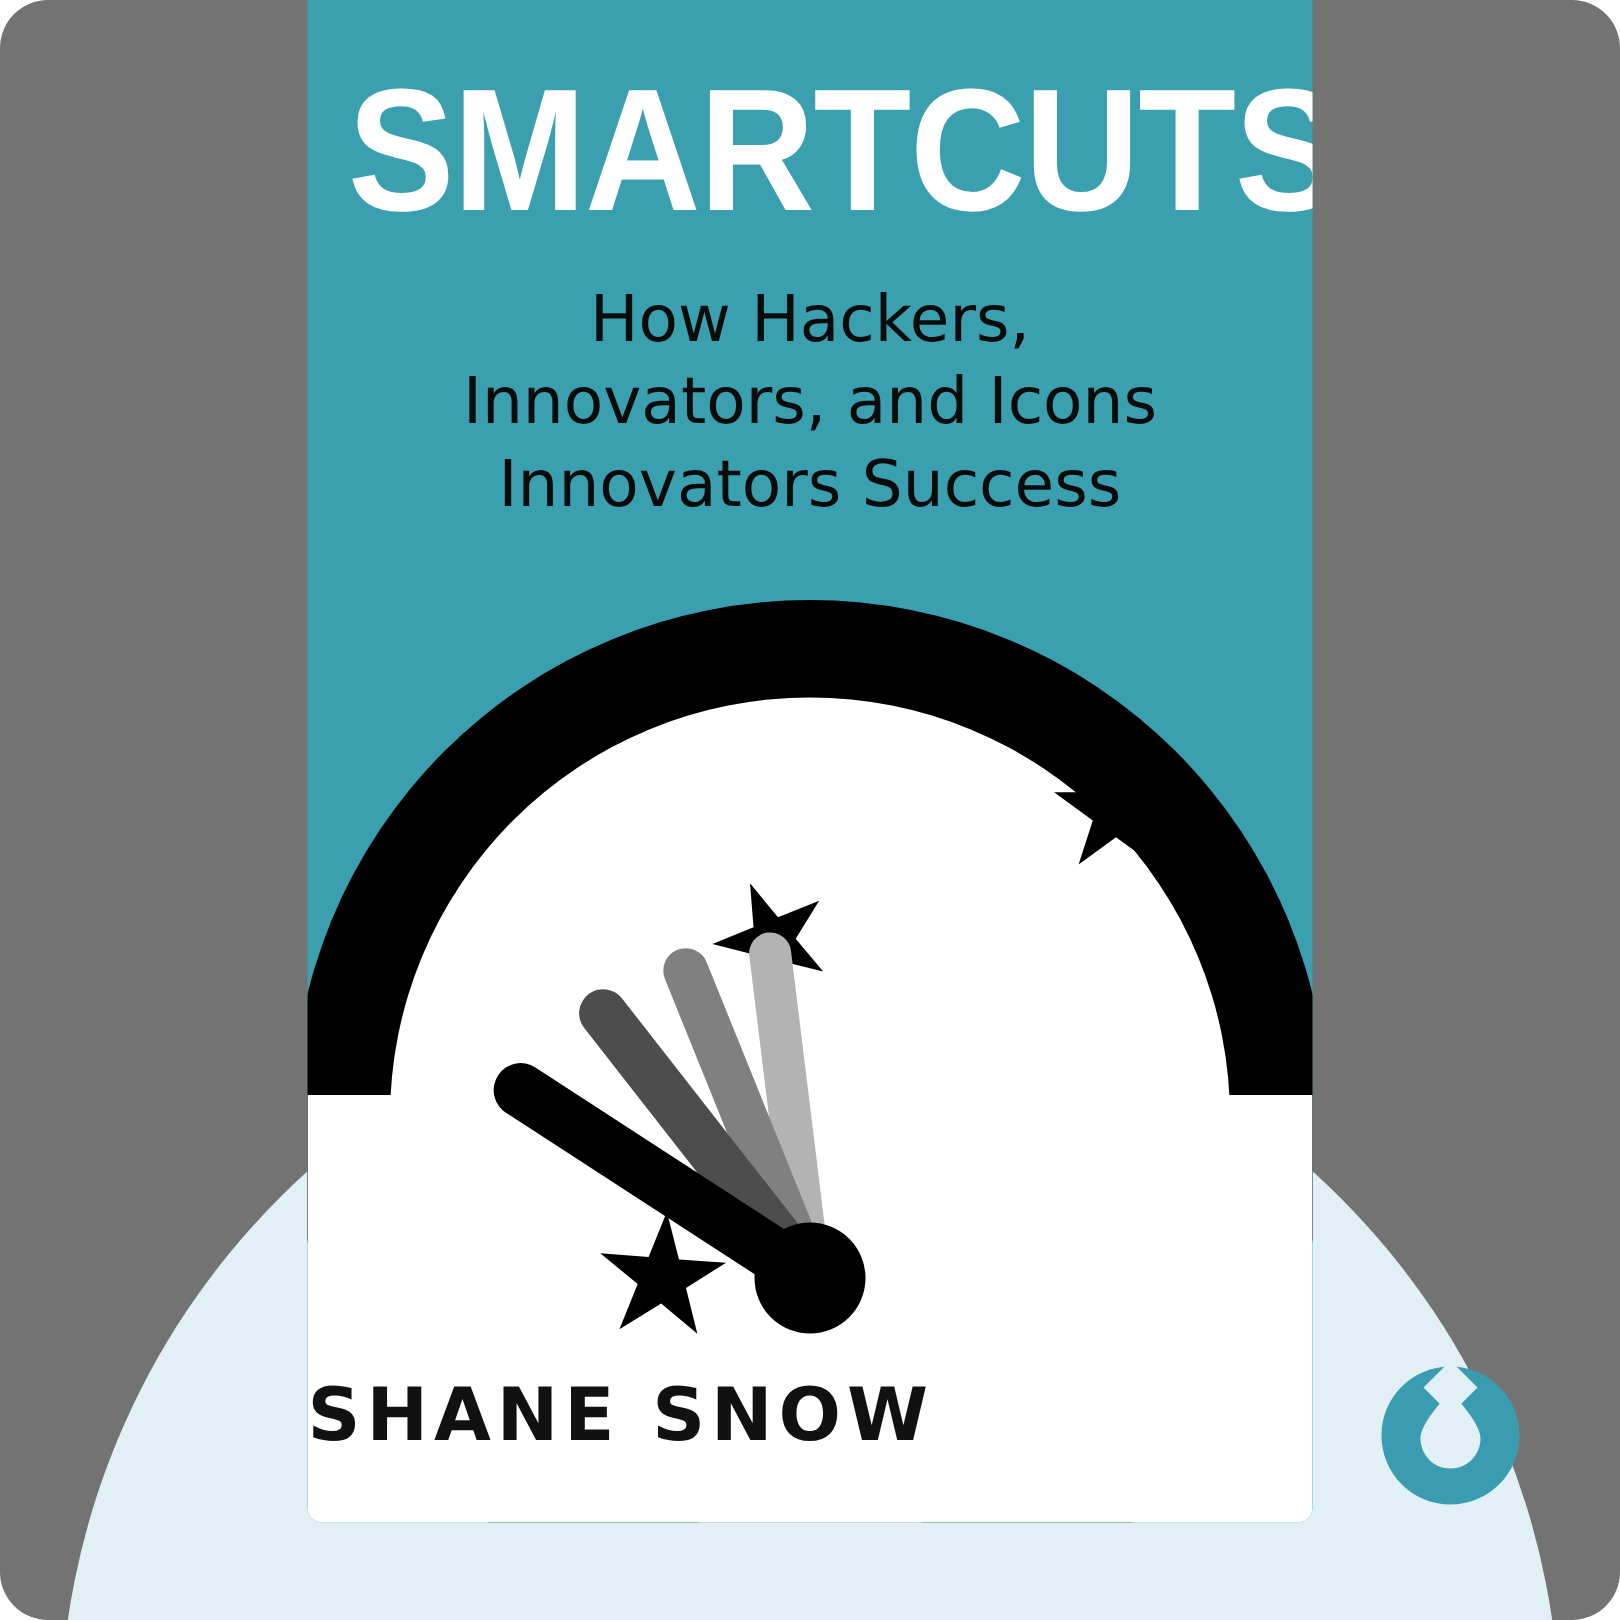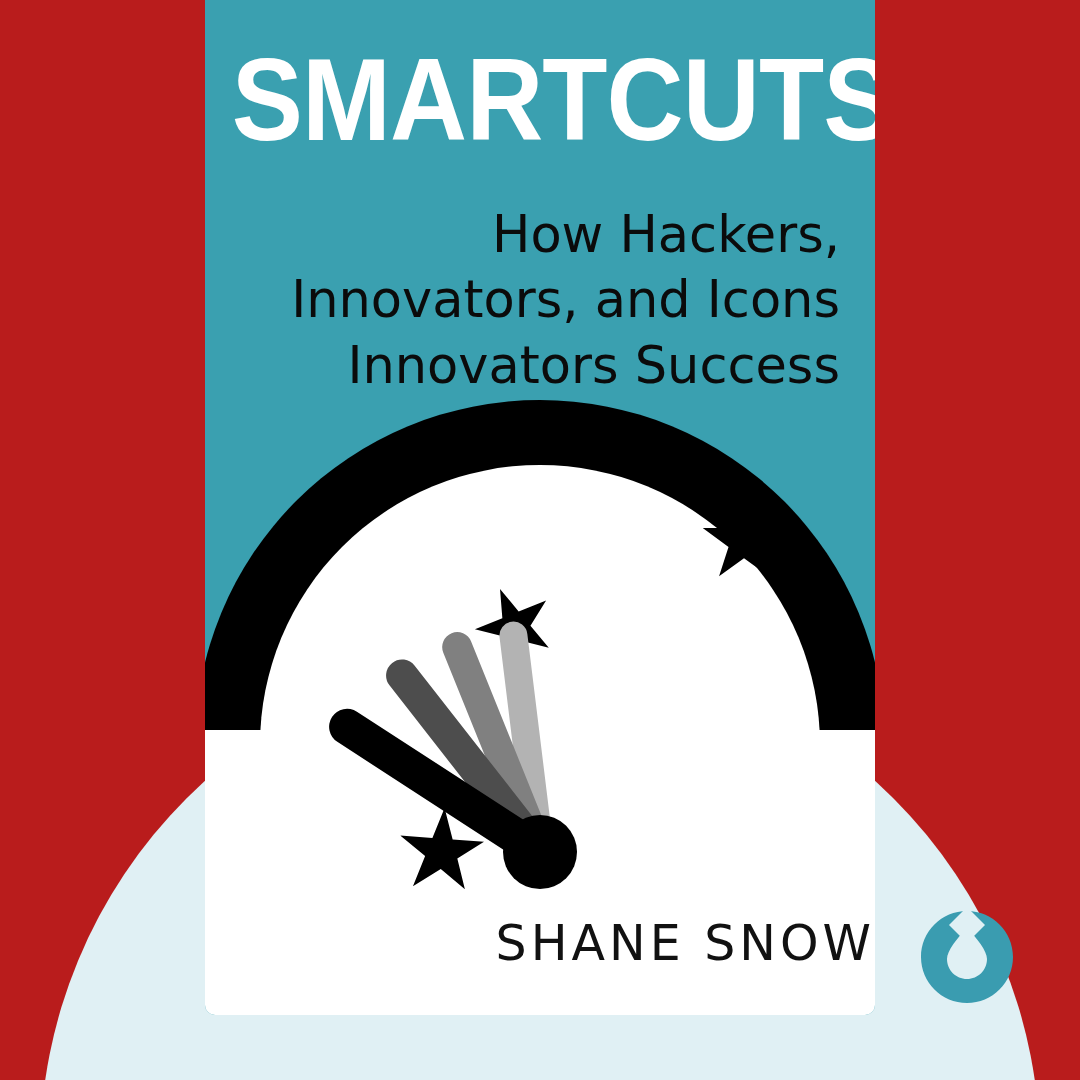--- a/index.html
+++ b/index.html
@@ -6,21 +6,22 @@
     margin: 0;
     padding: 0;
     background: #ffffff;
   }
   #stage {
     position: relative;
     width: 1080px;
     height: 1080px;
     overflow: hidden;
     font-family: "Liberation Sans", sans-serif;
-    background: #b91c1c;
+    background: #737373;
+    border-radius: 32px;
   }
 
   
   .halo {
     position: absolute;
     left: 50%;
     top: 652px;
     width: 1000px;
     height: 1000px;
     margin-left: -500px;
@@ -54,27 +55,27 @@
     line-height: 1;
     letter-spacing: -1px;
     transform: scaleX(0.92);
     transform-origin: center top;
   }
 
   
   .subtitle {
     position: absolute;
     left: 35px;
-    top: 212px;
+    top: 196px;
     width: 600px;
-    text-align: right;
+    text-align: center;
     color: #0b0b0b;
     font-family: "DejaVu Sans", sans-serif;
     font-weight: 400;
-    font-size: 51px;
+    font-size: 43px;
     line-height: 1.28;
   }
   .subtitle .line { display: block; white-space: nowrap; }
 
   
   .clock-ring {
     position: absolute;
     left: 50%;
     top: 410px;
     width: 690px;
@@ -136,24 +137,24 @@
     background: #000000;
     z-index: 5;
   }
 
   
   .author {
     position: absolute;
     left: 0;
     top: 925px;
     width: 670px;
-    text-align: right;
+    text-align: left;
     color: #111111;
     font-family: "DejaVu Sans", sans-serif;
-    font-weight: 400;
+    font-weight: 700;
     font-size: 49px;
     letter-spacing: 4px;
   }
 
   
   .logo {
     position: absolute;
     left: 915px;
     top: 905px;
     width: 104px;

